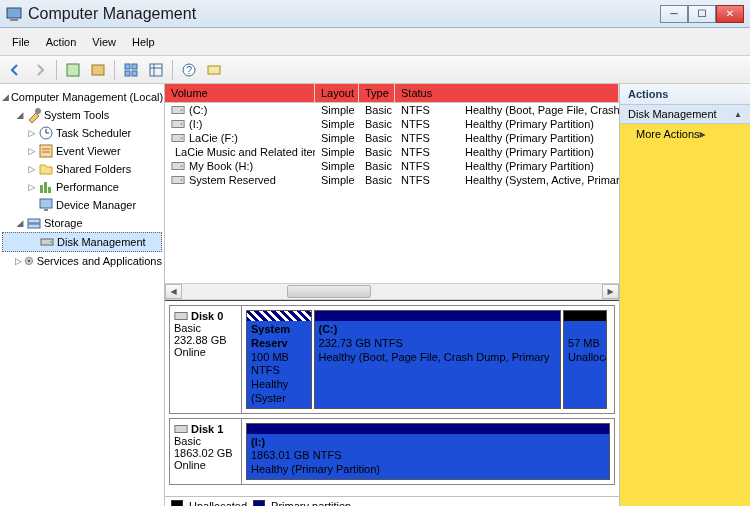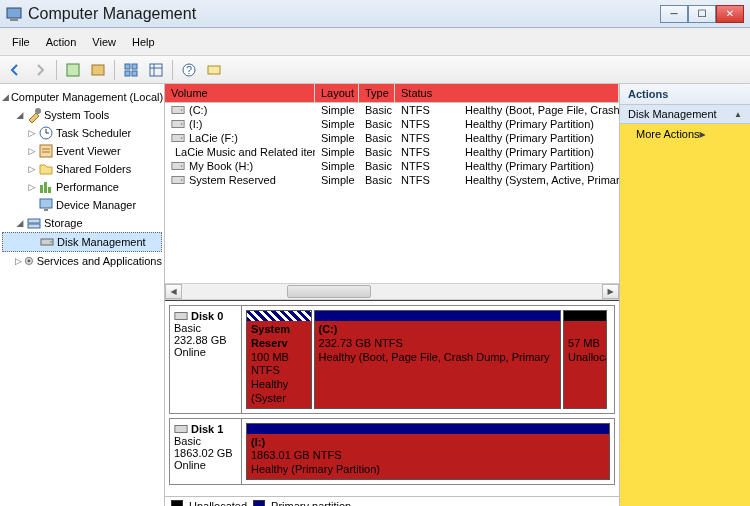--- a/index.html
+++ b/index.html
@@ -46,21 +46,21 @@
 .hscroll { height:17px; background:#f0f0f0; border-top:1px solid #d0d0d0; border-bottom:1px solid #d0d0d0; position:relative; display:flex; align-items:center; }
 .hscroll .arrow { width:17px; height:15px; background:linear-gradient(#fdfdfd,#e4e4e4); border:1px solid #b8b8b8; display:flex; align-items:center; justify-content:center; font-size:8px; color:#555; cursor:pointer;}
 .hscroll .track { flex:1; height:15px; position:relative; }
 .hscroll .thumb { position:absolute; left:25%; width:20%; height:13px; top:1px; background:linear-gradient(#eaeaea,#d0d0d0); border:1px solid #b0b0b0; border-radius:2px; cursor:pointer;}
 
 .graph { flex:1; overflow:hidden; background:#fff; border-top:1px solid #404040; }
 .diskrow { display:flex; margin:4px; border:1px solid #888; }
 .diskinfo { width:72px; padding:4px; border-right:1px solid #888; background:#fff; }
 .diskinfo .dname { font-weight:bold; display:flex; align-items:center; gap:3px;}
 .diskparts { flex:1; display:flex; padding:4px; gap:2px; }
-.part { border:1px solid #555; background:#b91c1c; padding:2px 4px; overflow:hidden; position:relative; cursor:pointer;}
+.part { border:1px solid #555; background:#1d4ed8; padding:2px 4px; overflow:hidden; position:relative; cursor:pointer;}
 .part .stripe { position:absolute; top:0; left:0; right:0; height:10px; }
 .part .pcontent { margin-top:10px; line-height:1.25; }
 .stripe.primary { background:#000080; }
 .stripe.unalloc { background:#000; }
 .diag-stripe { background: repeating-linear-gradient(45deg,#000080,#000080 3px,#fff 3px,#fff 6px); }
 
 .legend { height:18px; border-top:1px solid #c0c0c0; display:flex; align-items:center; padding:0 6px; gap:6px; background:#fff; font-size:11px;}
 .legend .sw { width:12px; height:12px; border:1px solid #333; display:inline-block; vertical-align:middle;}
 .legend .sw.unalloc { background:#000; }
 .legend .sw.primary { background:#000080; }

